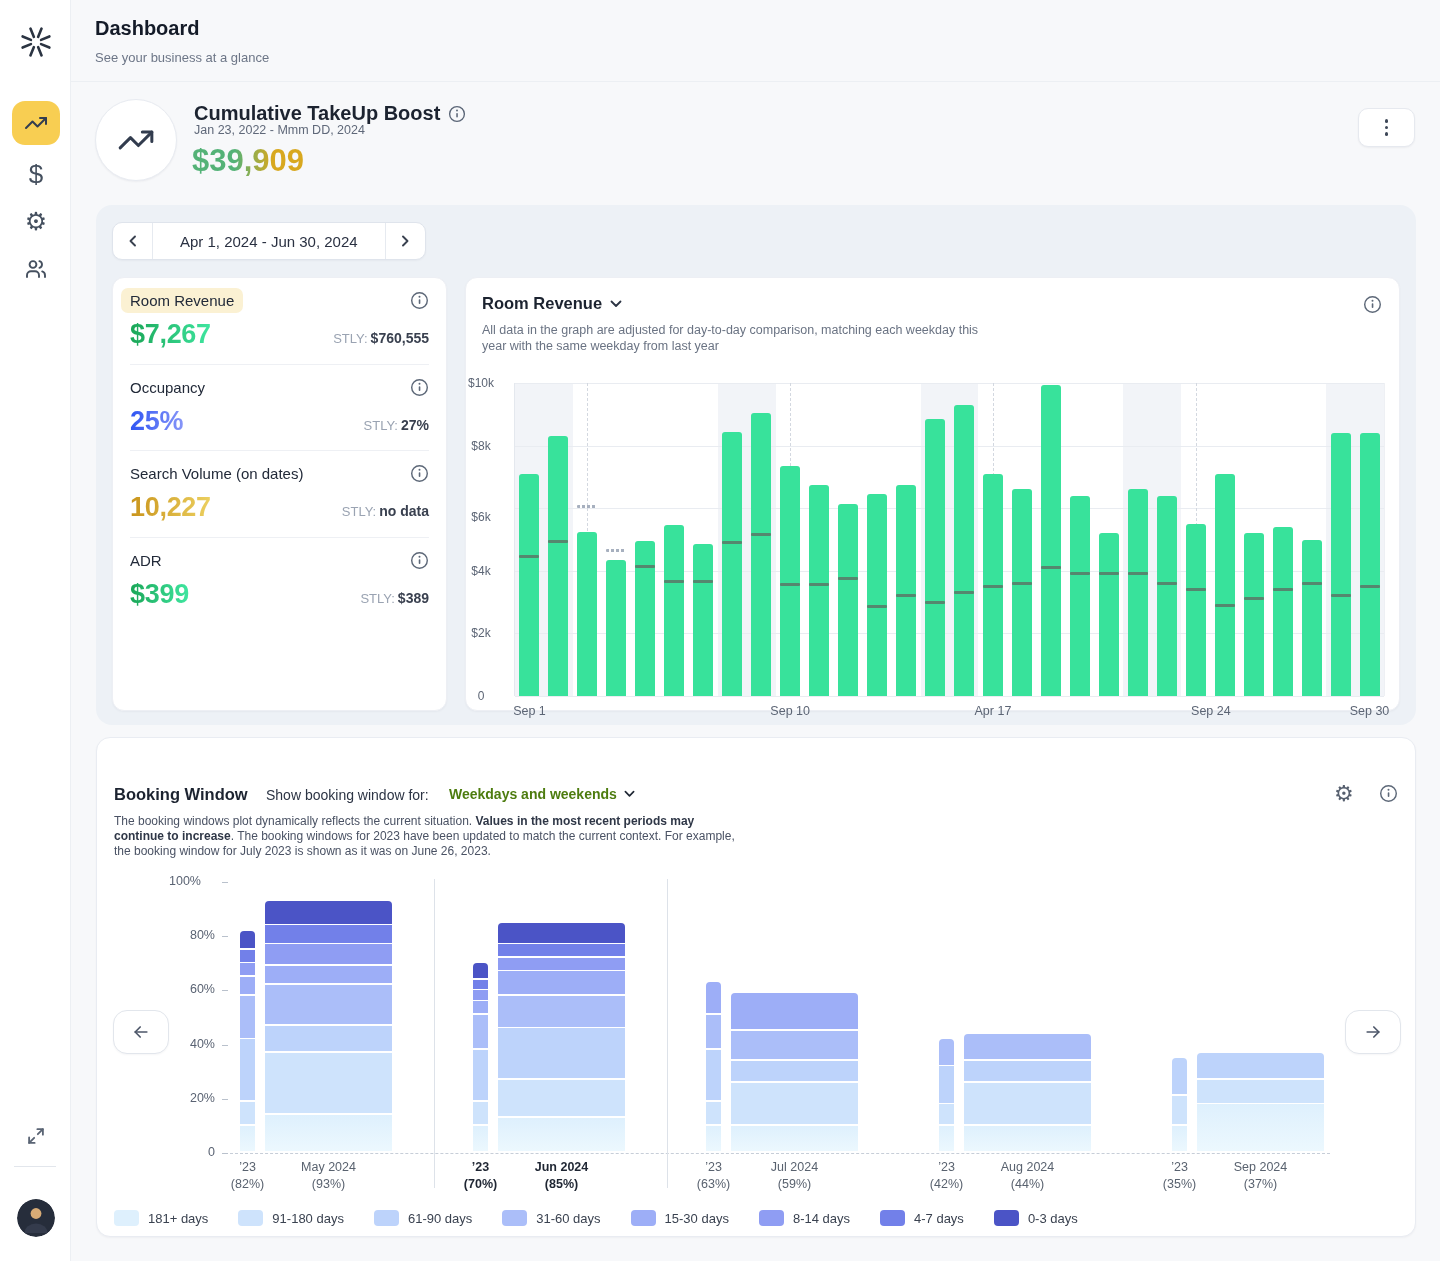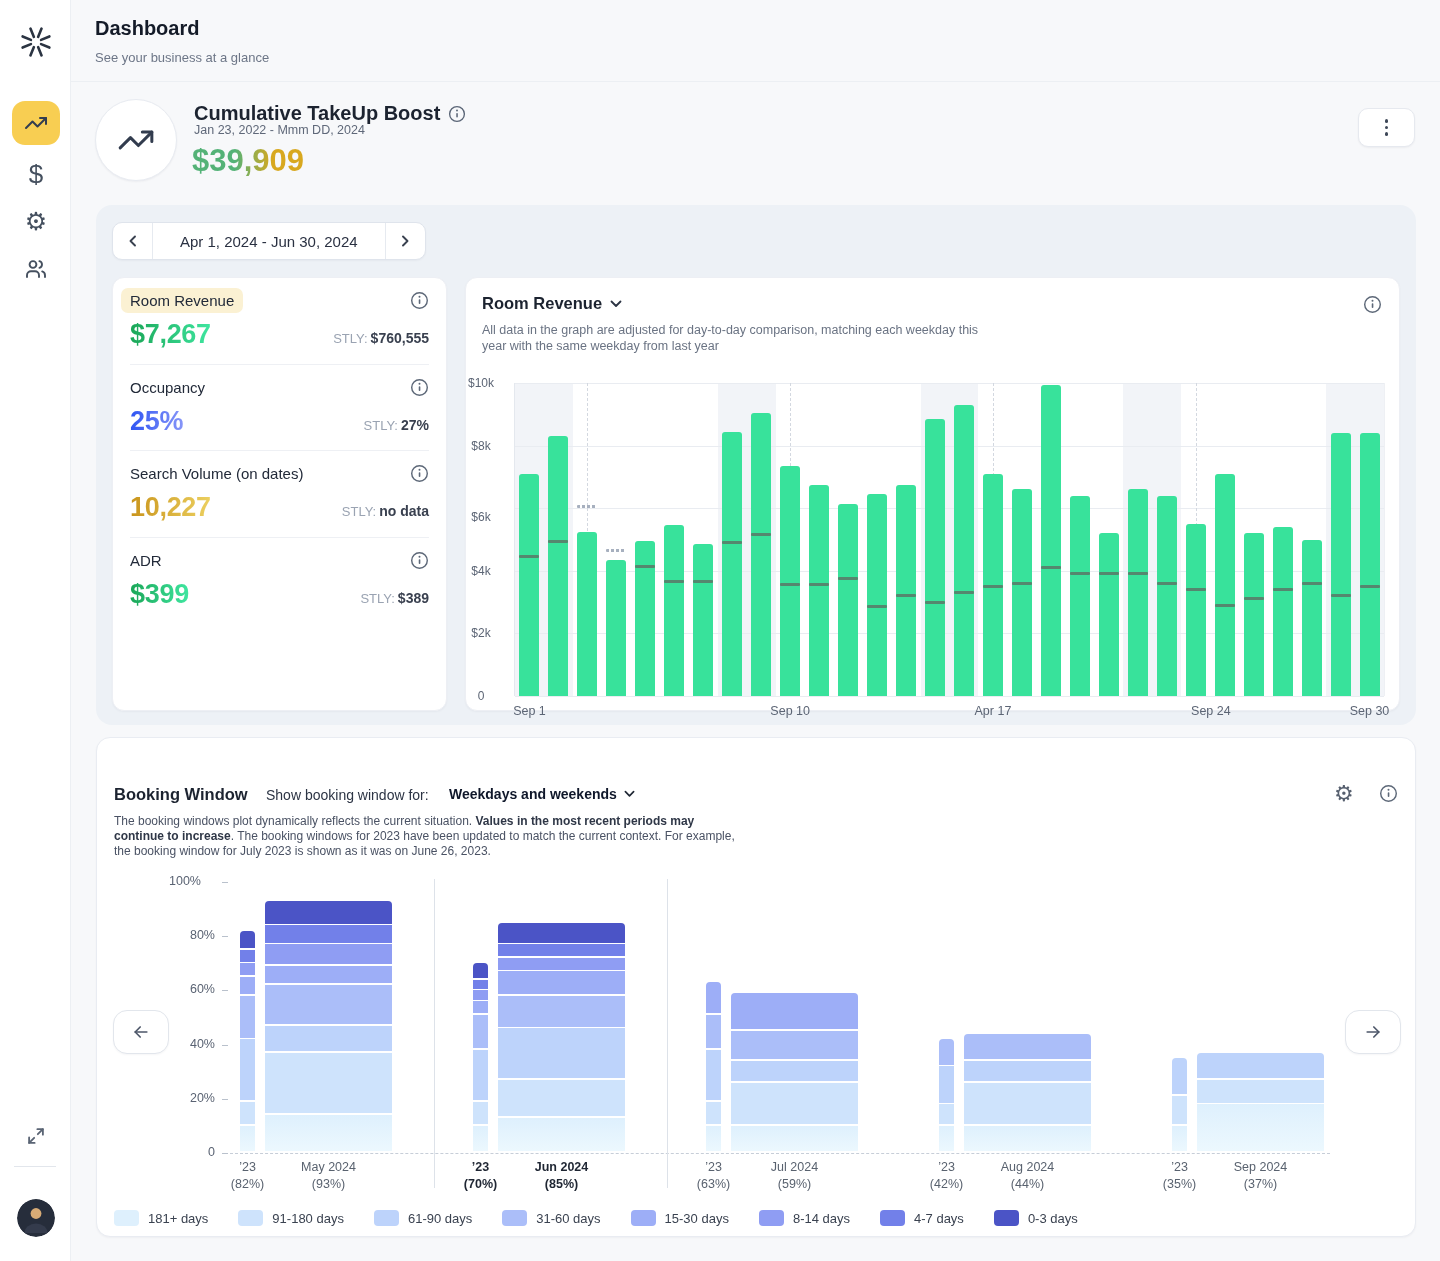--- a/index.html
+++ b/index.html
@@ -66,21 +66,21 @@
   .xlab { position:absolute; width:70px; text-align:center; font-size:12.5px; color:#5c6575; }
   .band { position:absolute; top:0; height:100%; background:#f2f4f8; }
   .vdash { position:absolute; top:0; height:100%; width:0; border-left:1px dashed #d3d8e0; }
   .rbar { position:absolute; border-radius:3px 3px 0 0; }
   .rmark { position:absolute; height:3px; border-radius:1px; }
 
   
   .booking-card { position:absolute; left:96px; top:737px; width:1320px; height:500px; background:#fff; border:1px solid #e9ecf2; border-radius:14px; box-shadow:0 1px 2px rgba(16,24,40,.04); }
   .bk-title { position:absolute; left:17px; top:47px; font-size:16.5px; font-weight:bold; color:#1c2330; }
   .bk-show-label { position:absolute; left:169px; top:49px; font-size:14px; color:#2c3444; }
-  .bk-show-value { position:absolute; left:352px; top:48px; font-size:14px; font-weight:bold; color:#0f172a; display:flex; align-items:center; gap:7px; }
+  .bk-show-value { position:absolute; left:352px; top:48px; font-size:14px; font-weight:bold; color:#4d7c0f; display:flex; align-items:center; gap:7px; }
   .bk-gear { position:absolute; left:1237px; top:45px; }
   .bk-info { position:absolute; left:1282px; top:46px; }
   .bk-desc { position:absolute; left:17px; top:76px; width:625px; font-size:12px; line-height:15px; color:#4a5264; }
   .bk-desc b { color:#2f3747; }
   #bk-chart { position:absolute; left:0; top:0; width:100%; height:100%; }
   .bk-ylab { position:absolute; width:60px; text-align:right; font-size:12.5px; color:#5a6373; }
   .bk-tick { position:absolute; width:6px; height:1px; background:#b9c1cc; }
   .bk-baseline { position:absolute; border-top:1px dashed #c7ced8; }
   .bk-sep { position:absolute; width:1px; background:#dde2e9; }
   .bk-seg { position:absolute; }

